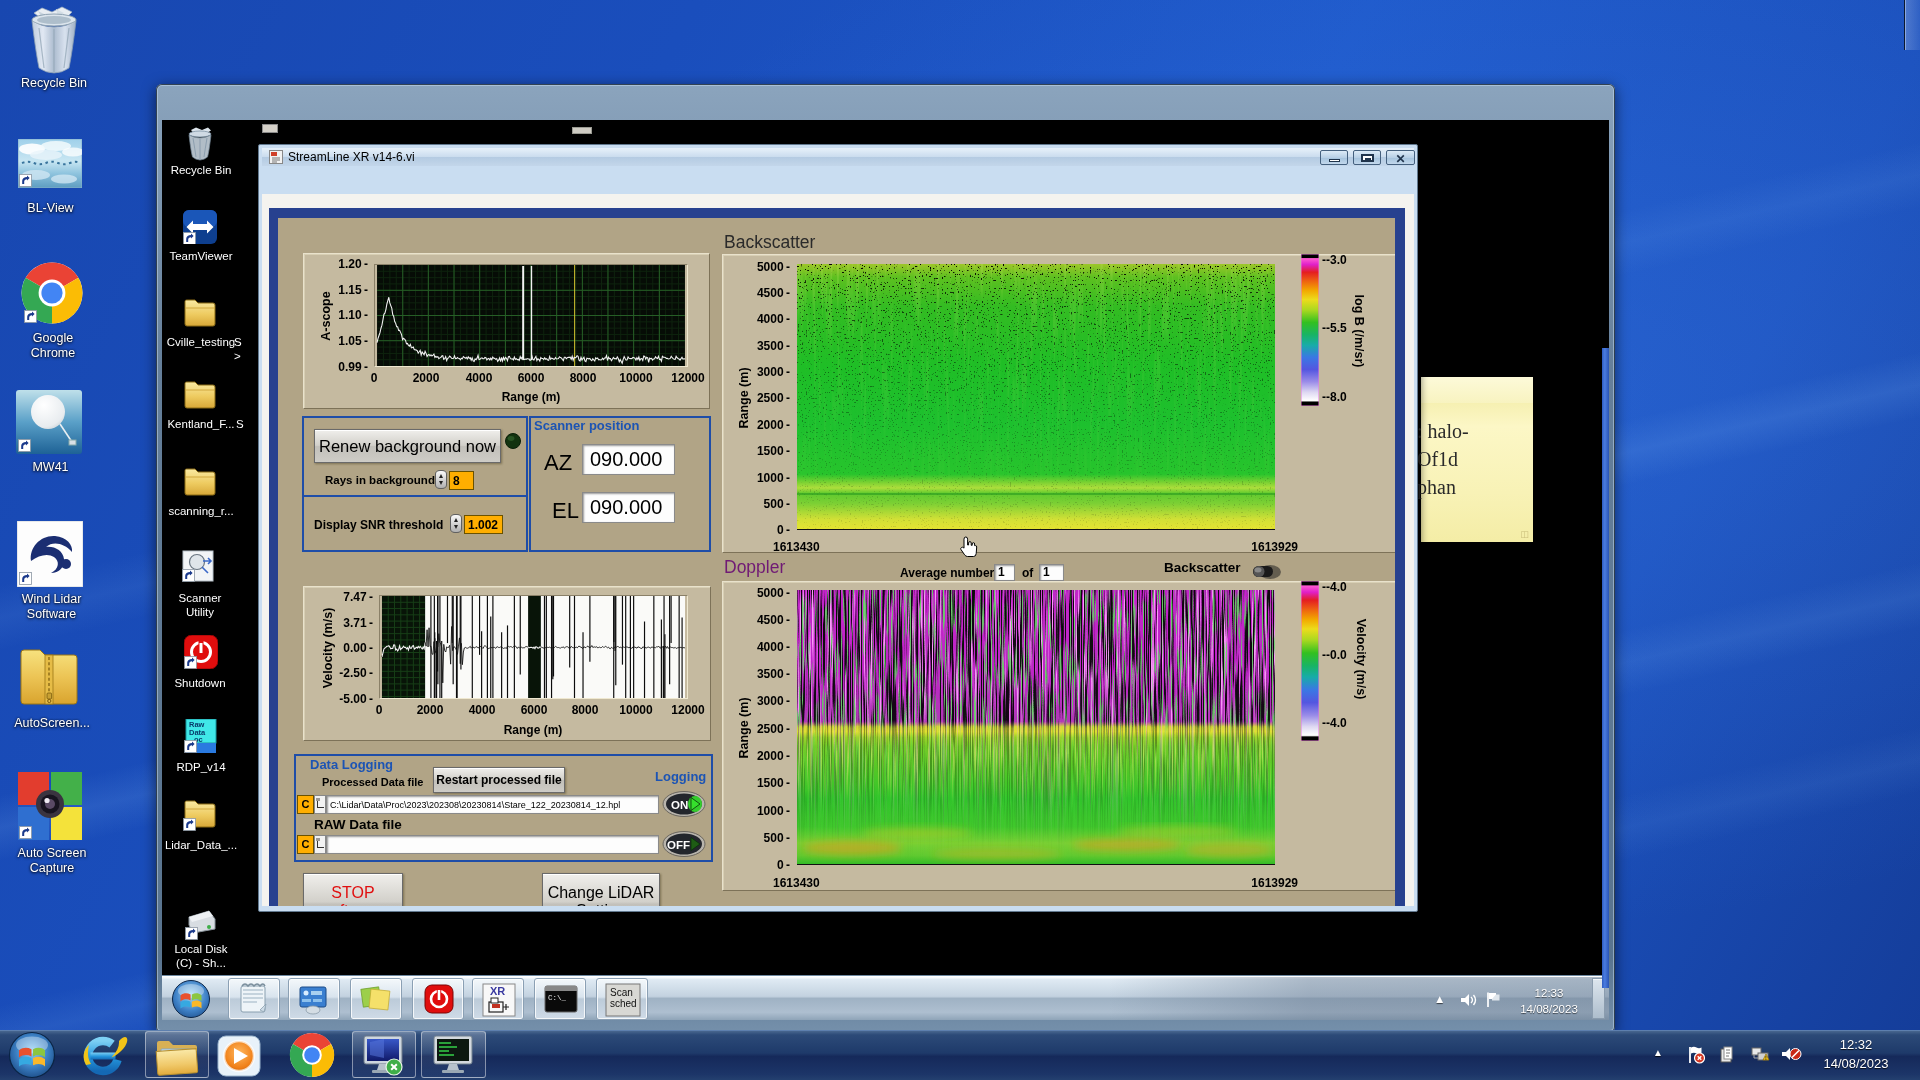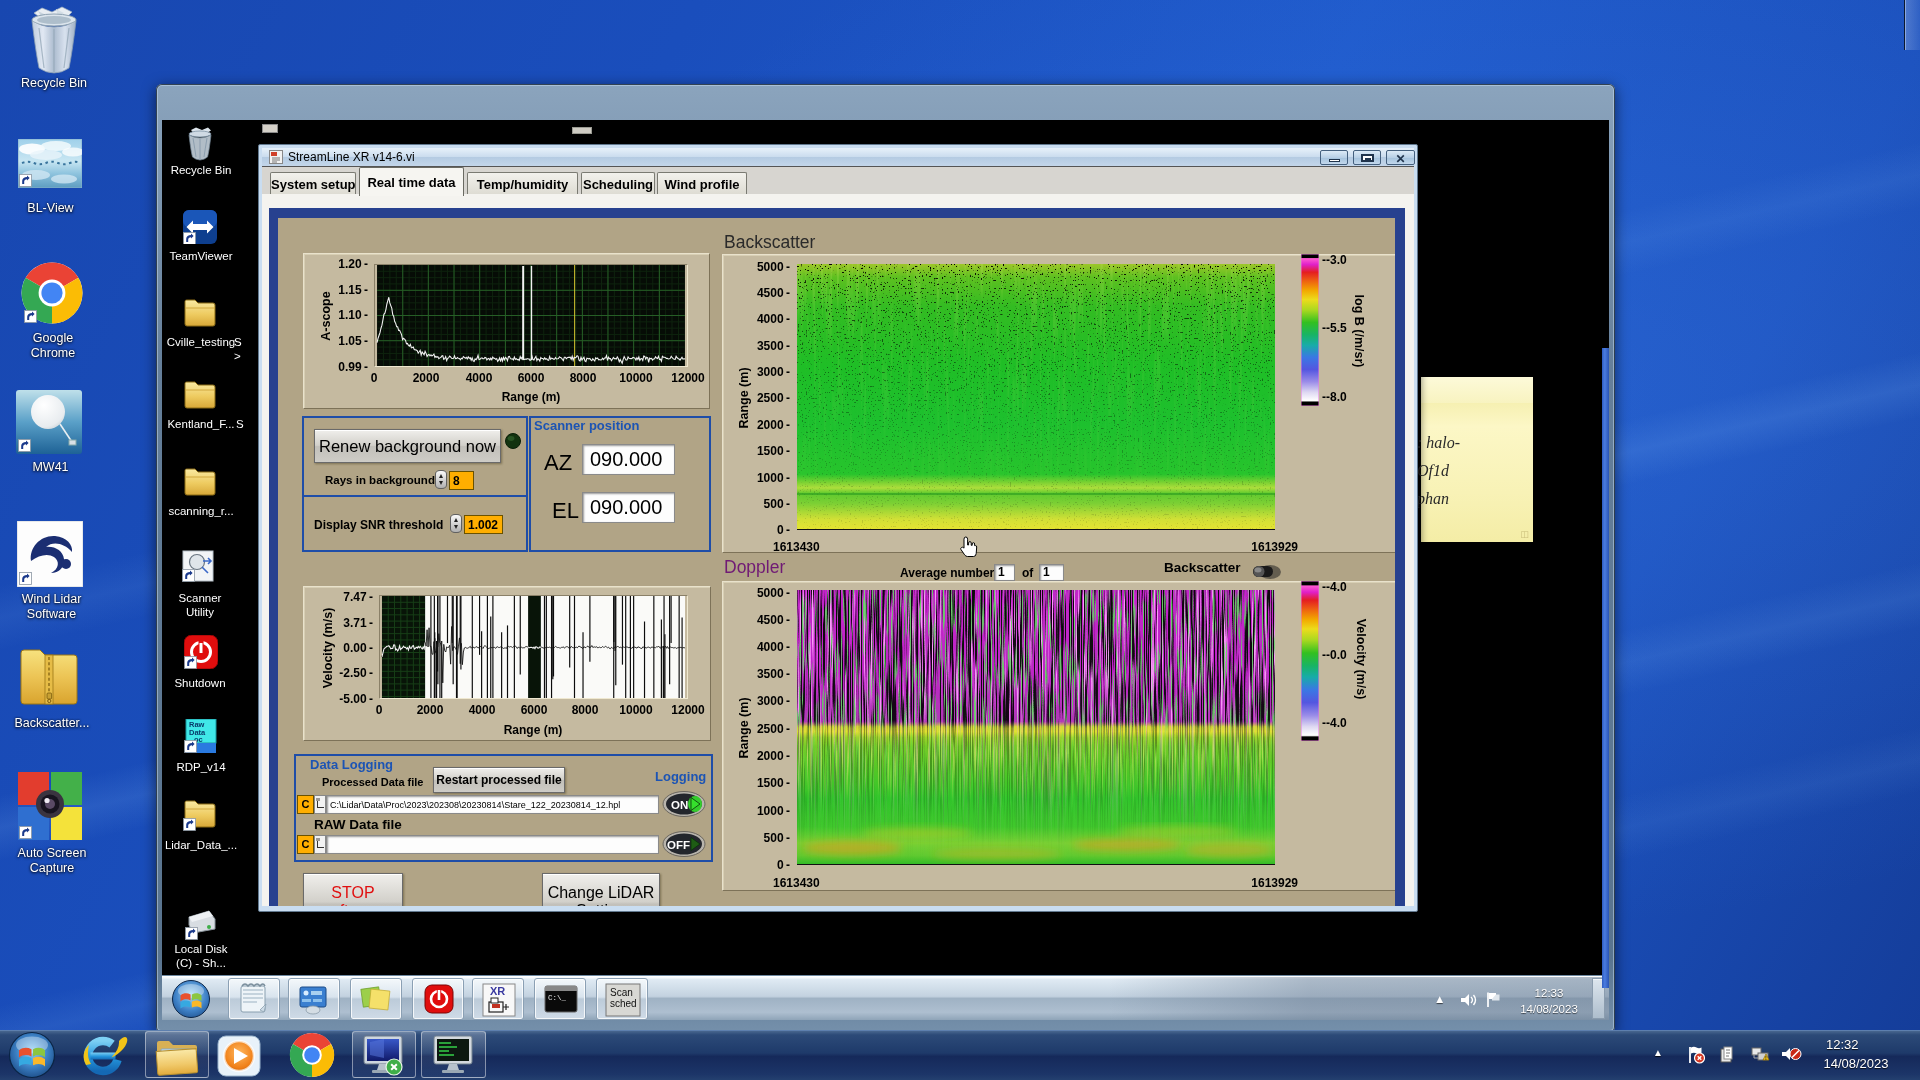--- a/index.html
+++ b/index.html
@@ -188,21 +188,21 @@
           <stop offset="0.5" stop-color="#ecc455"></stop>
           <stop offset="1" stop-color="#d9a42e"></stop>
         </linearGradient>
       </defs>
 <path d="M3,12 L3,8 Q3,5 6,5 L22,5 L27,10 L56,10 Q59,10 59,13 L59,56 Q59,59 56,59 L6,59 Q3,59 3,56 Z" fill="url(#zfold)" stroke="#9c7614" stroke-width="1"></path>
 <rect x="27" y="10" width="8" height="49" fill="#e6bc46" stroke="#9c7614" stroke-width="0.8"></rect>
 <path d="M31,12 L31,50" stroke="#7a5a0e" stroke-width="1.2" stroke-dasharray="3,2.2"></path>
 <rect x="29" y="48" width="4.6" height="6" rx="1" fill="#c9a133" stroke="#7a5a0e" stroke-width="0.8"></rect>
 <circle cx="31.3" cy="56" r="1.6" fill="none" stroke="#7a5a0e" stroke-width="1"></circle>
 </svg>
-    <div class="hlabel" style="left:0px;top:716px;width:104px">Backscatter...</div>
+    <div class="hlabel" style="left:0px;top:716px;width:104px">AutoScreen...</div>
     <svg class="abs" style="left:17px;top:771px;" width="66" height="70" viewBox="0 0 66 70">
 <rect x="1" y="1" width="31" height="33" fill="#e23d2e"></rect>
 <rect x="34" y="1" width="31" height="33" fill="#43b049"></rect>
 <rect x="1" y="36" width="31" height="33" fill="#2f6fd0"></rect>
 <rect x="34" y="36" width="31" height="33" fill="#f4e23a"></rect>
 <circle cx="33" cy="33" r="14" fill="#3a3440"></circle>
 <circle cx="33" cy="33" r="9.5" fill="#181420"></circle>
 <circle cx="33" cy="33" r="5" fill="#5a4a66"></circle>
 <circle cx="30" cy="29.5" r="2.6" fill="#efeaf2"></circle>
 <g transform="translate(2,55)">
@@ -338,48 +338,41 @@
             <g>
               <rect x="0.5" y="0.5" width="12" height="12" fill="#fff" stroke="#8a96a2" stroke-width="0.8"></rect>
               <path d="M3.2,10 L3.2,6.8 C3.2,4.6 5.4,3.0 8.0,3.0 L8.0,1.6 L10.6,4.0 L8.0,6.4 L8.0,5.2 C6.2,5.2 5.2,6.2 5.2,7.6 L5.2,10 Z" fill="#1b3a8c"></path>
             </g>
           </g>
         </svg>
         <div class="rlabel" style="left:2px;top:823px;width:74px">Local Disk<br>(C) - Sh...</div>
         <div class="abs" style="left:1259px;top:257px;width:112px;height:165px;
 background:linear-gradient(180deg,#faf6c8 0%,#f6f0b2 16%,#fcf7c6 30%,#f8f2b6 70%,#f4eda6 100%);box-shadow:1px 2px 4px rgba(0,0,0,.5)">
 <div style="position:absolute;left:0;top:0;width:100%;height:26px;background:linear-gradient(180deg,#fdfad9,#f8f3c0)"></div>
-<div style="position:absolute;left:-4px;top:52px;font-family:'Liberation Serif',serif;font-style:italic;font-size:16px;color:#2a2a2a;line-height:28px;white-space:pre">: halo-
+<div style="position:absolute;left:-4px;top:40px;font-family:'Liberation Serif',serif;font-size:20px;color:#2a2a2a;line-height:28px;white-space:pre">: halo-
 Of1d
 phan</div>
 <div style="position:absolute;right:4px;bottom:3px;color:#c9bd7a;font-size:9px">◫</div>
 </div>
         <div id="lv">
           <div id="lvtitle">
             <svg class="abs" style="left:7px;top:2px;" width="14" height="14" viewBox="0 0 14 14">
               <rect x="0.5" y="0.5" width="13" height="13" fill="#f2f2f2" stroke="#888"></rect>
               <rect x="2" y="2" width="6" height="4" fill="#d04028"></rect>
               <path d="M3,8 h8 M3,10 h8 M3,12 h5" stroke="#777" stroke-width="1"></path>
             </svg>
             <div class="t">StreamLine XR v14-6.vi</div>
             <div class="lvcap" style="left:1058px">
               <span style="position:absolute;left:8px;top:8px;width:11px;height:3px;background:#fdfdfd;border:1px solid #20344c"></span>
             </div>
             <div class="lvcap" style="left:1091px">
               <span style="position:absolute;left:7px;top:3px;width:13px;height:8px;background:#fdfdfd;border:2px solid #20344c"></span>
               <span style="position:absolute;left:11px;top:7px;width:6px;height:3px;background:#20344c"></span>
             </div>
             <div class="lvcap" style="left:1124px;width:29px;color:#20344c;font-weight:bold;font-size:12px;text-align:center"><span style="position:relative;top:1px">✕</span></div>
-          </div>
-          <div id="lvtabs">
-            <div class="tab" style="left:8px;width:86px">System setup</div>
-            <div class="tab active" style="left:97px;width:105px">Real time data</div>
-            <div class="tab" style="left:205px;width:111px">Temp/humidity</div>
-            <div class="tab" style="left:319px;width:74px">Scheduling</div>
-            <div class="tab" style="left:395px;width:90px">Wind profile</div>
           </div>
           <div id="lvcontent">
             <div id="bframe"></div>
             <div id="tan">
               <div class="gframe" style="left:25px;top:35px;width:407px;height:156px"></div>
               <svg class="abs" style="left:96px;top:46px;border:1px solid #8a8068;border-right-color:#efe8d0;border-bottom-color:#efe8d0;" width="314" height="103" viewBox="0 0 314 103">
                 <rect width="314" height="103" fill="#060c06"></rect>
                 <line x1="6.5" y1="0" x2="6.5" y2="103" stroke="#0e240e" stroke-width="1"></line>
                 <line x1="13.1" y1="0" x2="13.1" y2="103" stroke="#0e240e" stroke-width="1"></line>
                 <line x1="19.6" y1="0" x2="19.6" y2="103" stroke="#0e240e" stroke-width="1"></line>
@@ -1088,18 +1081,18 @@
       <rect x="8" y="9" width="10" height="7" fill="#cfcfcf" stroke="#666" stroke-width="1"></rect>
       <path d="M4,11 v3 h5" stroke="#aaa" stroke-width="1" fill="none"></path>
       <path d="M13,16 L16,10 L19,16 Z" fill="#f5c518" stroke="#8a6a00" stroke-width="0.7"></path>
       <text x="15" y="15.5" font-size="5.5" font-weight="bold" fill="#222" font-family="Liberation Sans">!</text>
     </svg>
     <svg class="abs" style="left:1780px;top:1044px;" width="22" height="20" viewBox="0 0 22 20">
       <path d="M2,8 L6,8 L10,4 L10,16 L6,12 L2,12 Z" fill="#fff"></path>
       <circle cx="15.5" cy="10" r="5.5" fill="#c82818" stroke="#fff" stroke-width="1"></circle>
       <path d="M12,13.5 L19,6.5" stroke="#fff" stroke-width="1.6"></path>
     </svg>
-    <div class="ttext2" style="left:1826px;top:1037px;width:60px;text-align:left;font-size:13px">12:32</div>
+    <div class="ttext2" style="left:1826px;top:1037px;width:60px;text-align:center;font-size:13px">12:32</div>
     <div class="ttext2" style="left:1814px;top:1056px;width:84px;text-align:center;font-size:13px">14/08/2023</div>
     <div id="showdesk"></div>
     <svg class="abs" style="left:956px;top:536px;" width="22" height="26" viewBox="0 0 22 26">
       <path d="M8,10 L8,3.2 Q8,1 9.8,1 Q11.6,1 11.6,3.2 L11.6,9 L12.6,9 L12.6,7 Q12.6,5.6 13.9,5.6 Q15.2,5.6 15.2,7 L15.2,9.3 L16.2,9.3 L16.2,8 Q16.2,6.7 17.4,6.7 Q18.6,6.7 18.6,8 L18.6,9.6 L19.4,9.6 Q20.8,9.6 20.7,11 L20.2,17.5 Q20,20.5 17.5,20.5 L11.5,20.5 Q9.8,20.5 8.6,18.8 L5,13.6 Q4.2,12.4 5.4,11.6 Q6.6,10.8 7.4,11.6 L8,12.2 Z" fill="#fff" stroke="#000" stroke-width="1"></path>
     </svg>
   </div>
 </body></html>

